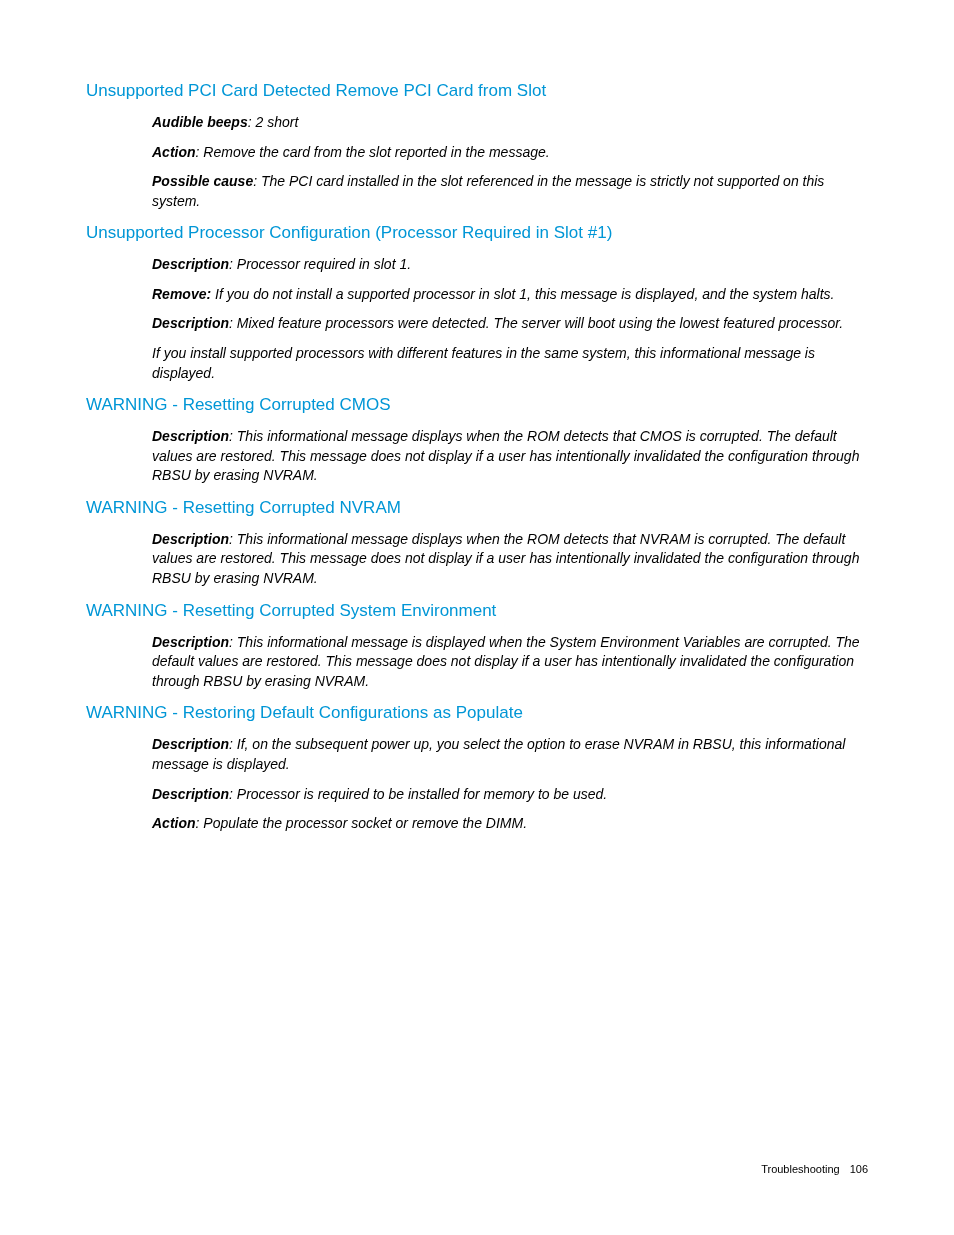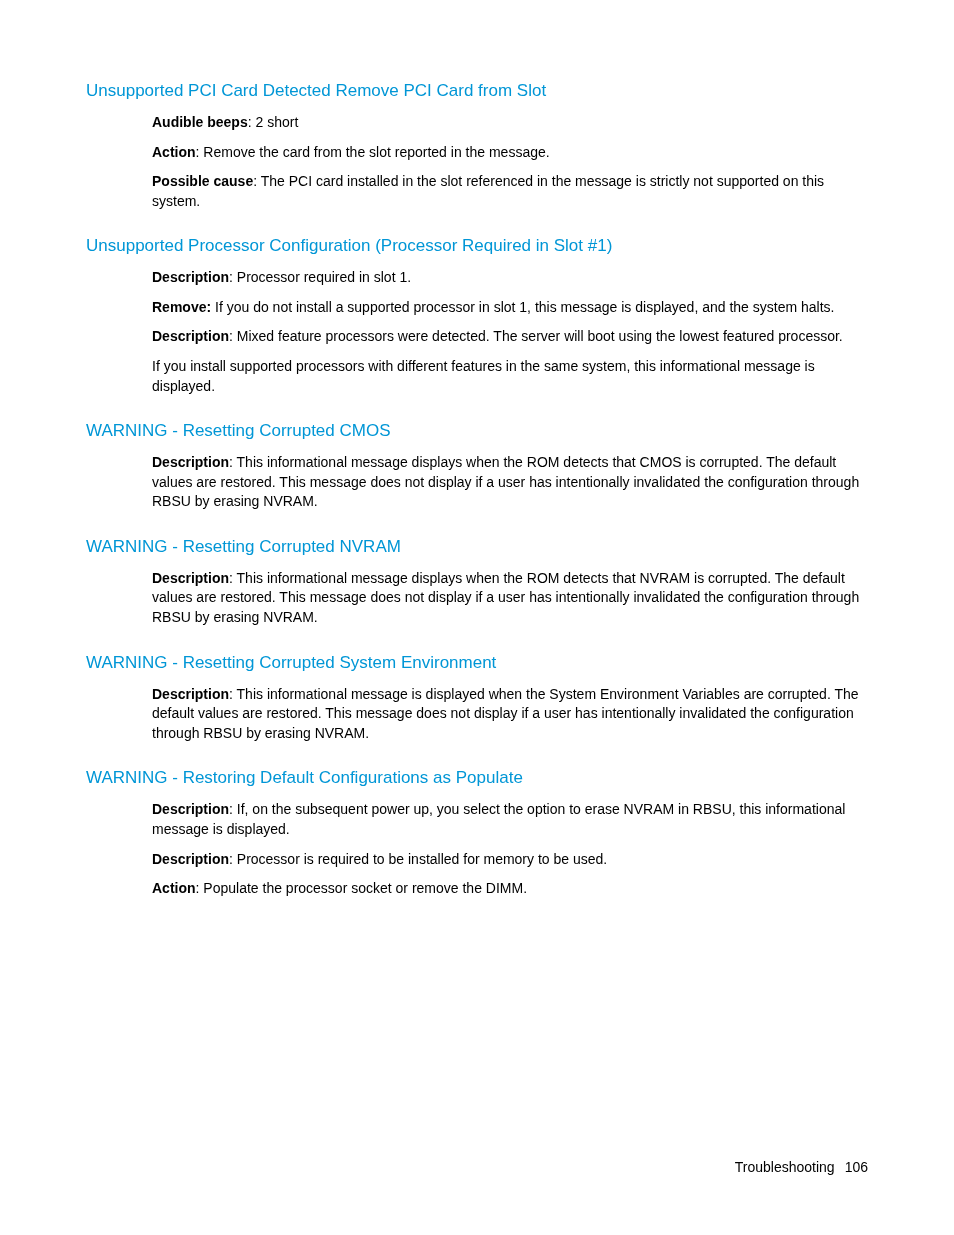--- a/index.html
+++ b/index.html
@@ -1,23 +1,23 @@
 <!DOCTYPE html>
 <html><head>
 <meta charset="utf-8">
 <style>
   * { box-sizing: border-box; margin: 0; padding: 0; }
   html, body { width: 954px; height: 1235px; background: #fff; font-family: Arial, Helvetica, sans-serif; color: #000; }
   .page { position: relative; width: 954px; height: 1235px; padding: 80px 86px 60px 86px; }
-  .section-heading { color: #0096d6; font-size: 17px; font-weight: 400; margin-bottom: 10px; margin-top: 24px; line-height: 1.35; }
+  .section-heading { color: #0096d6; font-size: 17px; font-weight: 400; margin-bottom: 10px; margin-top: 11px; line-height: 1.35; }
   .section-heading:first-child { margin-top: 0; }
   .body-block { margin-left: 66px; font-size: 14px; line-height: 1.4; }
-  .body-block p { margin-bottom: 10px; }
+  .body-block p { margin-bottom: 10px; font-style: italic; }
   .bold { font-weight: 700; }
-  .footer { position: absolute; bottom: 60px; right: 86px; font-size: 14px; }
+  .footer { position: absolute; bottom: 60px; right: 86px; font-size: 11px; }
   .footer .label { margin-right: 10px; }
 </style>
 </head>
 <body>
 
 <div class="page">
 
   <div class="section-heading">Unsupported PCI Card Detected Remove PCI Card from Slot</div>
   <div class="body-block">
     <p><span class="bold">Audible beeps</span><span>: 2 short</span></p>

